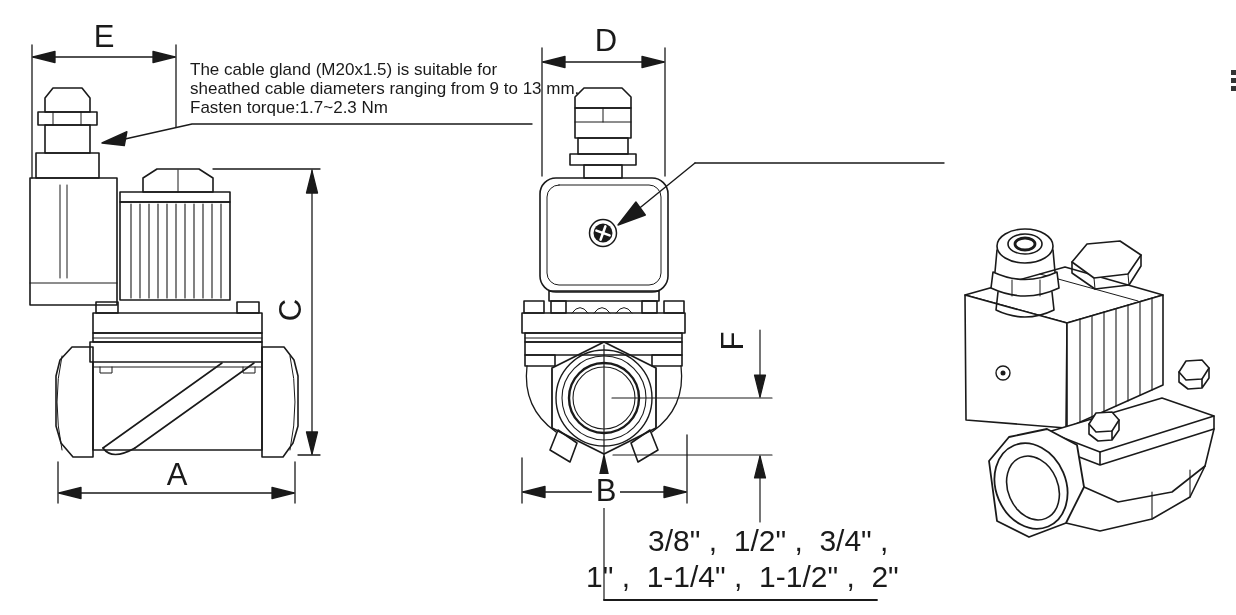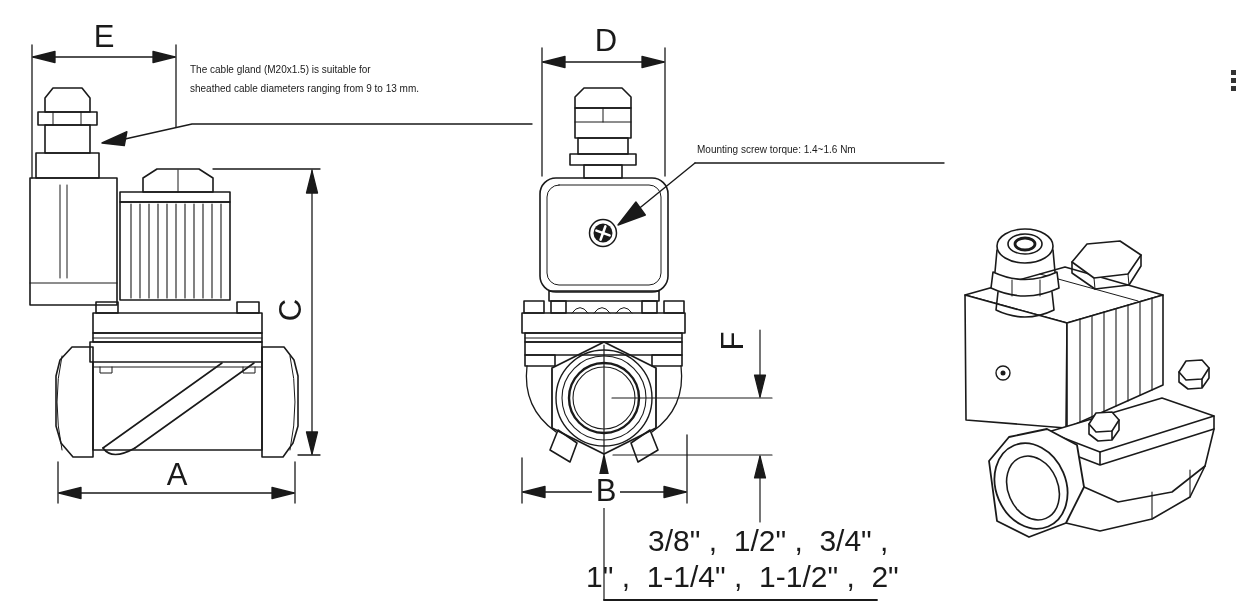--- a/index.html
+++ b/index.html
@@ -10,21 +10,21 @@
   .canvas svg{position:absolute;left:0;top:0;}
   .dim-label{
     position:absolute;font-size:31px;line-height:34px;width:40px;text-align:center;
     letter-spacing:0;
   }
   .dim-label.boxed{background:#fff;width:28px;}
   .rot-label{
     position:absolute;width:36px;height:36px;display:flex;align-items:center;justify-content:center;
     font-size:31px;transform:rotate(-90deg);
   }
-  .note{position:absolute;font-size:10px;line-height:19px;white-space:nowrap;}
+  .note{position:absolute;font-size:17px;line-height:19px;white-space:nowrap;}
   .pipe-size{position:absolute;font-size:30px;line-height:34px;white-space:pre;}
   .artifact{position:absolute;width:5px;height:5px;background:#333;}
 </style>
 </head>
 <body>
 
 <div class="canvas">
 
 <svg width="1236" height="615" viewBox="0 0 1236 615" fill="none" stroke="#1a1a1a" stroke-width="1.6" stroke-linejoin="round" stroke-linecap="round">
 
@@ -265,23 +265,23 @@
   <div class="dim-label" style="left:84px;top:20px;">E</div>
   <div class="dim-label" style="left:586px;top:24px;">D</div>
   <div class="dim-label" style="left:157px;top:458px;">A</div>
   <div class="dim-label boxed" style="left:592px;top:474px;">B</div>
   <div class="rot-label" style="left:273px;top:292px;">C</div>
   <div class="rot-label" style="left:715px;top:323px;">F</div>
 
   <div class="note" style="left:190px;top:60px;">
     <div>The cable gland (M20x1.5) is suitable for</div>
     <div>sheathed cable diameters ranging from 9 to 13 mm.</div>
+    <div>Fasten torque:1.7~2.3 Nm</div>
   </div>
 
-  <div class="note" style="left:697px;top:140px;">Mounting screw torque: 1.4~1.6 Nm</div>
 
   <div class="pipe-size" style="left:648px;top:524px;">3/8" ,  1/2" ,  3/4" ,</div>
   <div class="pipe-size" style="left:586px;top:560px;">1" ,  1-1/4" ,  1-1/2" ,  2"</div>
 
   <div class="artifact" style="left:1231px;top:70px;"></div>
   <div class="artifact" style="left:1231px;top:78px;"></div>
   <div class="artifact" style="left:1231px;top:86px;"></div>
 </div>
 
 </body></html>

